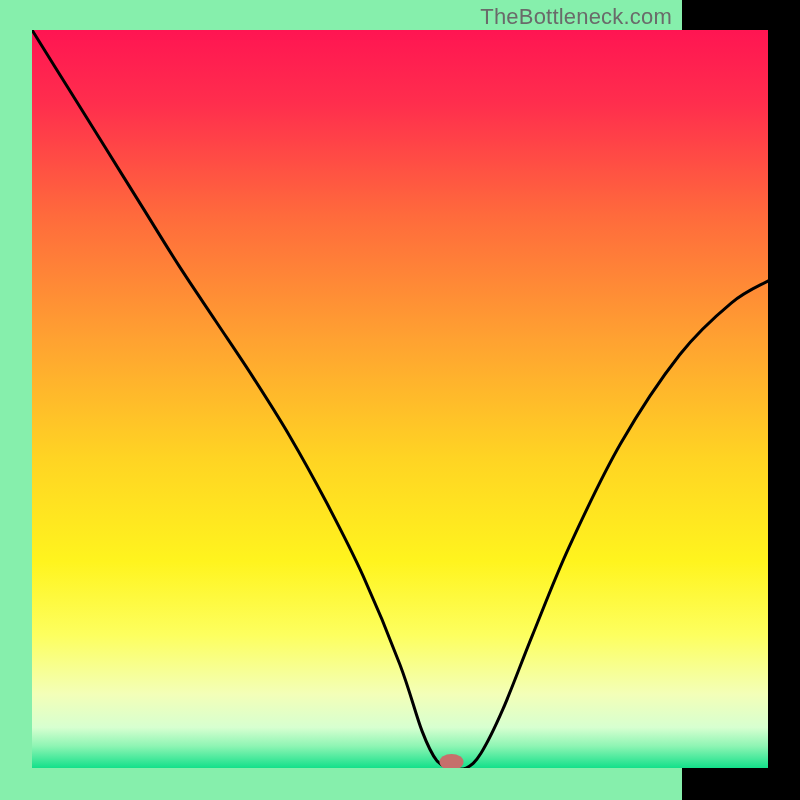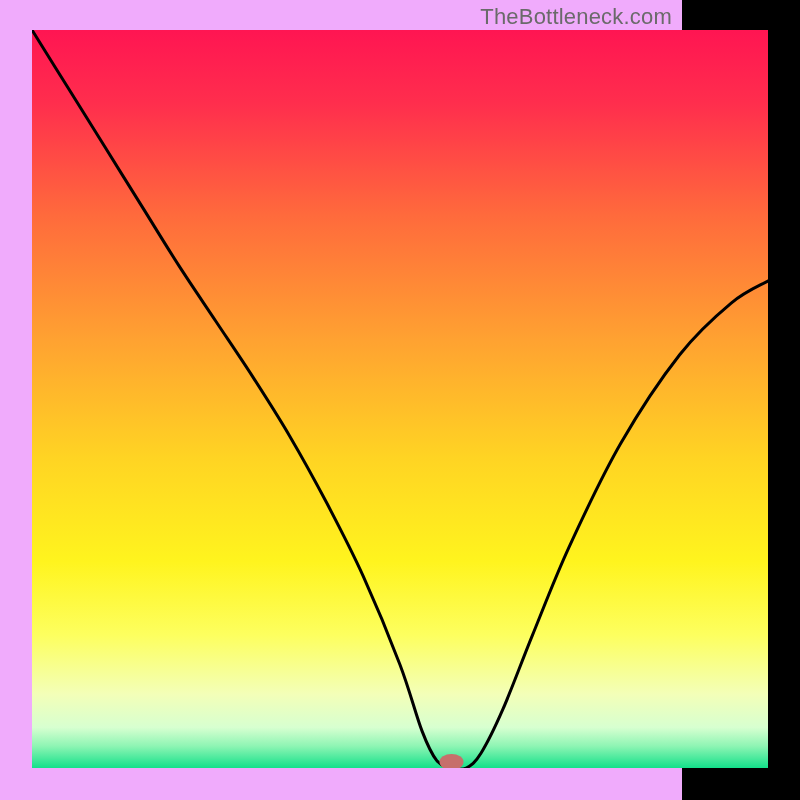--- a/index.html
+++ b/index.html
@@ -8,21 +8,21 @@
     width: 800px;
     height: 800px;
     background: #000;
     font-family: Arial, Helvetica, sans-serif;
     overflow: hidden;
   }
   .frame {
     position: relative;
     width: 682px;
     height: 800px;
-    background: #f0abfc;
+    background: #86efac;
   }
   .watermark {
     position: absolute;
     top: 4px;
     right: 10px;
     color: #6a6a6a;
     font-size: 22px;
     font-weight: 500;
     letter-spacing: 0.2px;
     z-index: 5;

